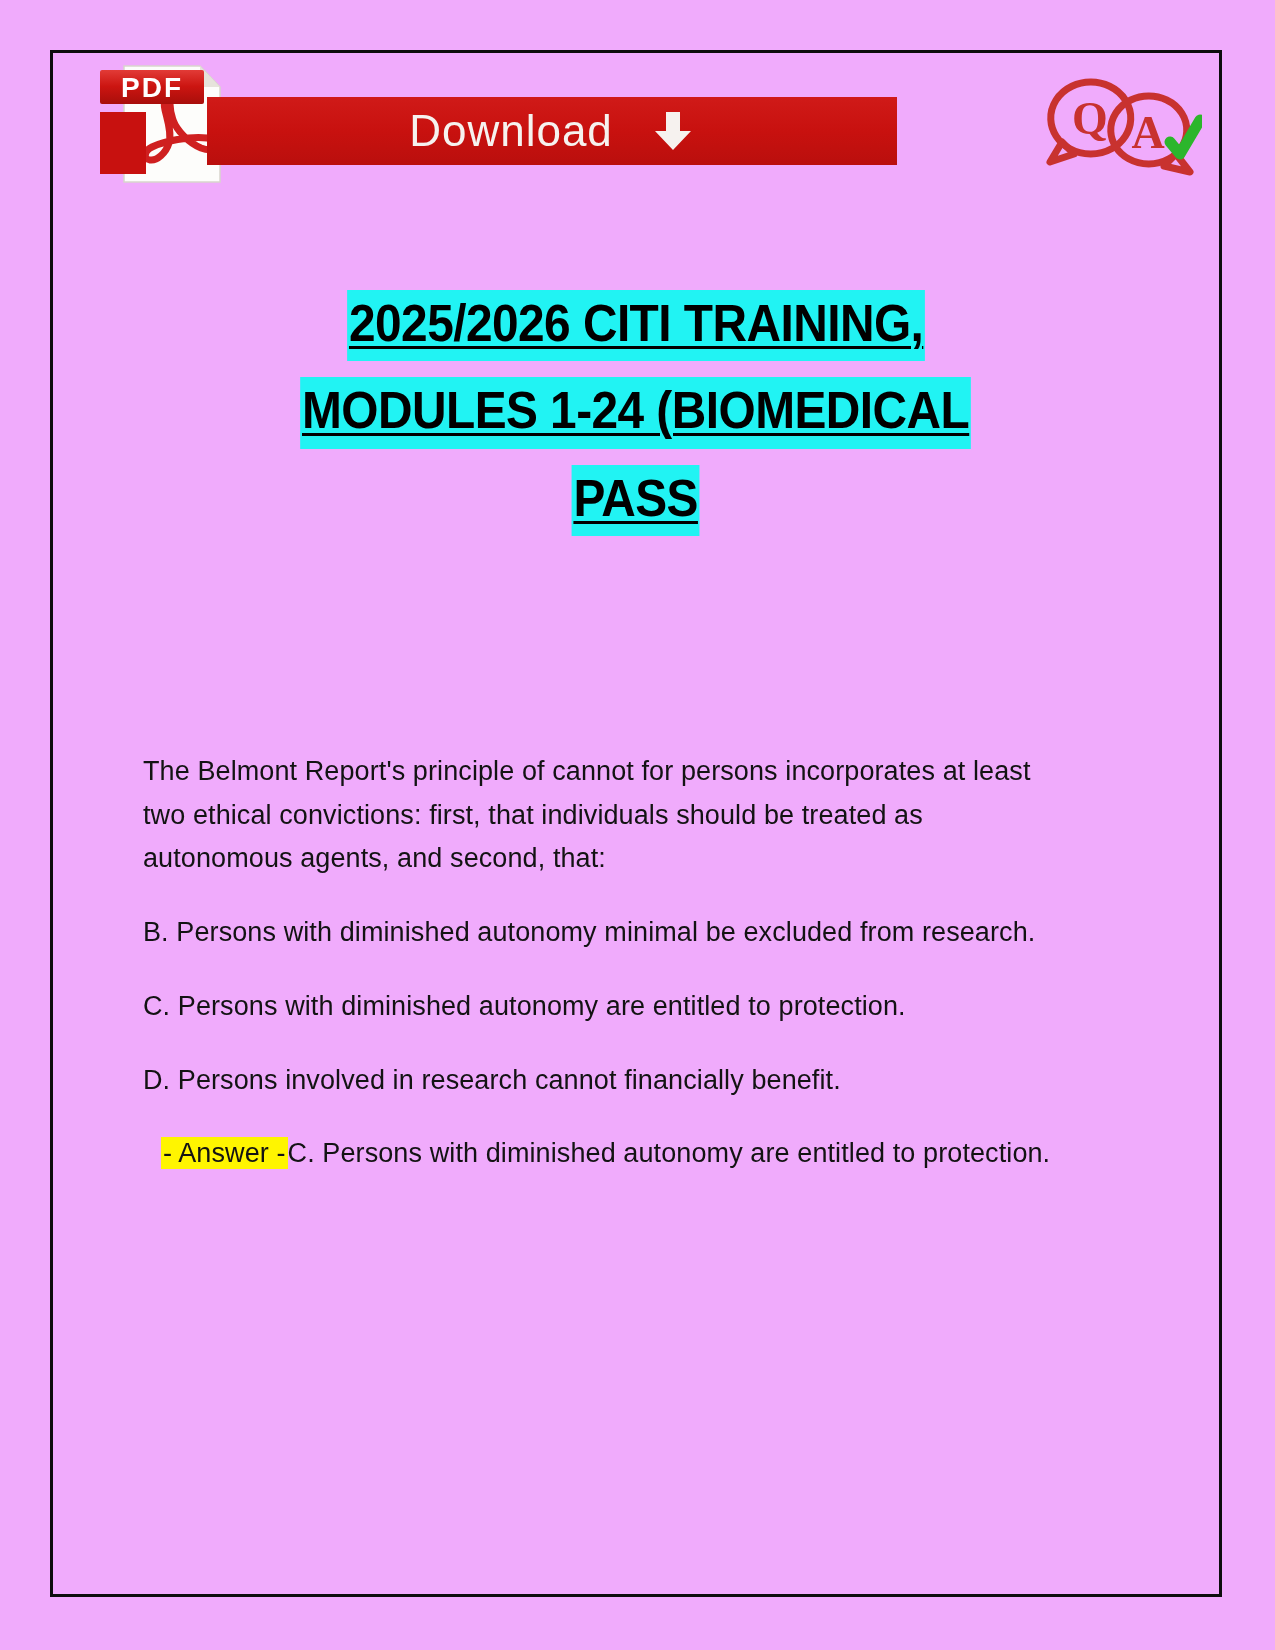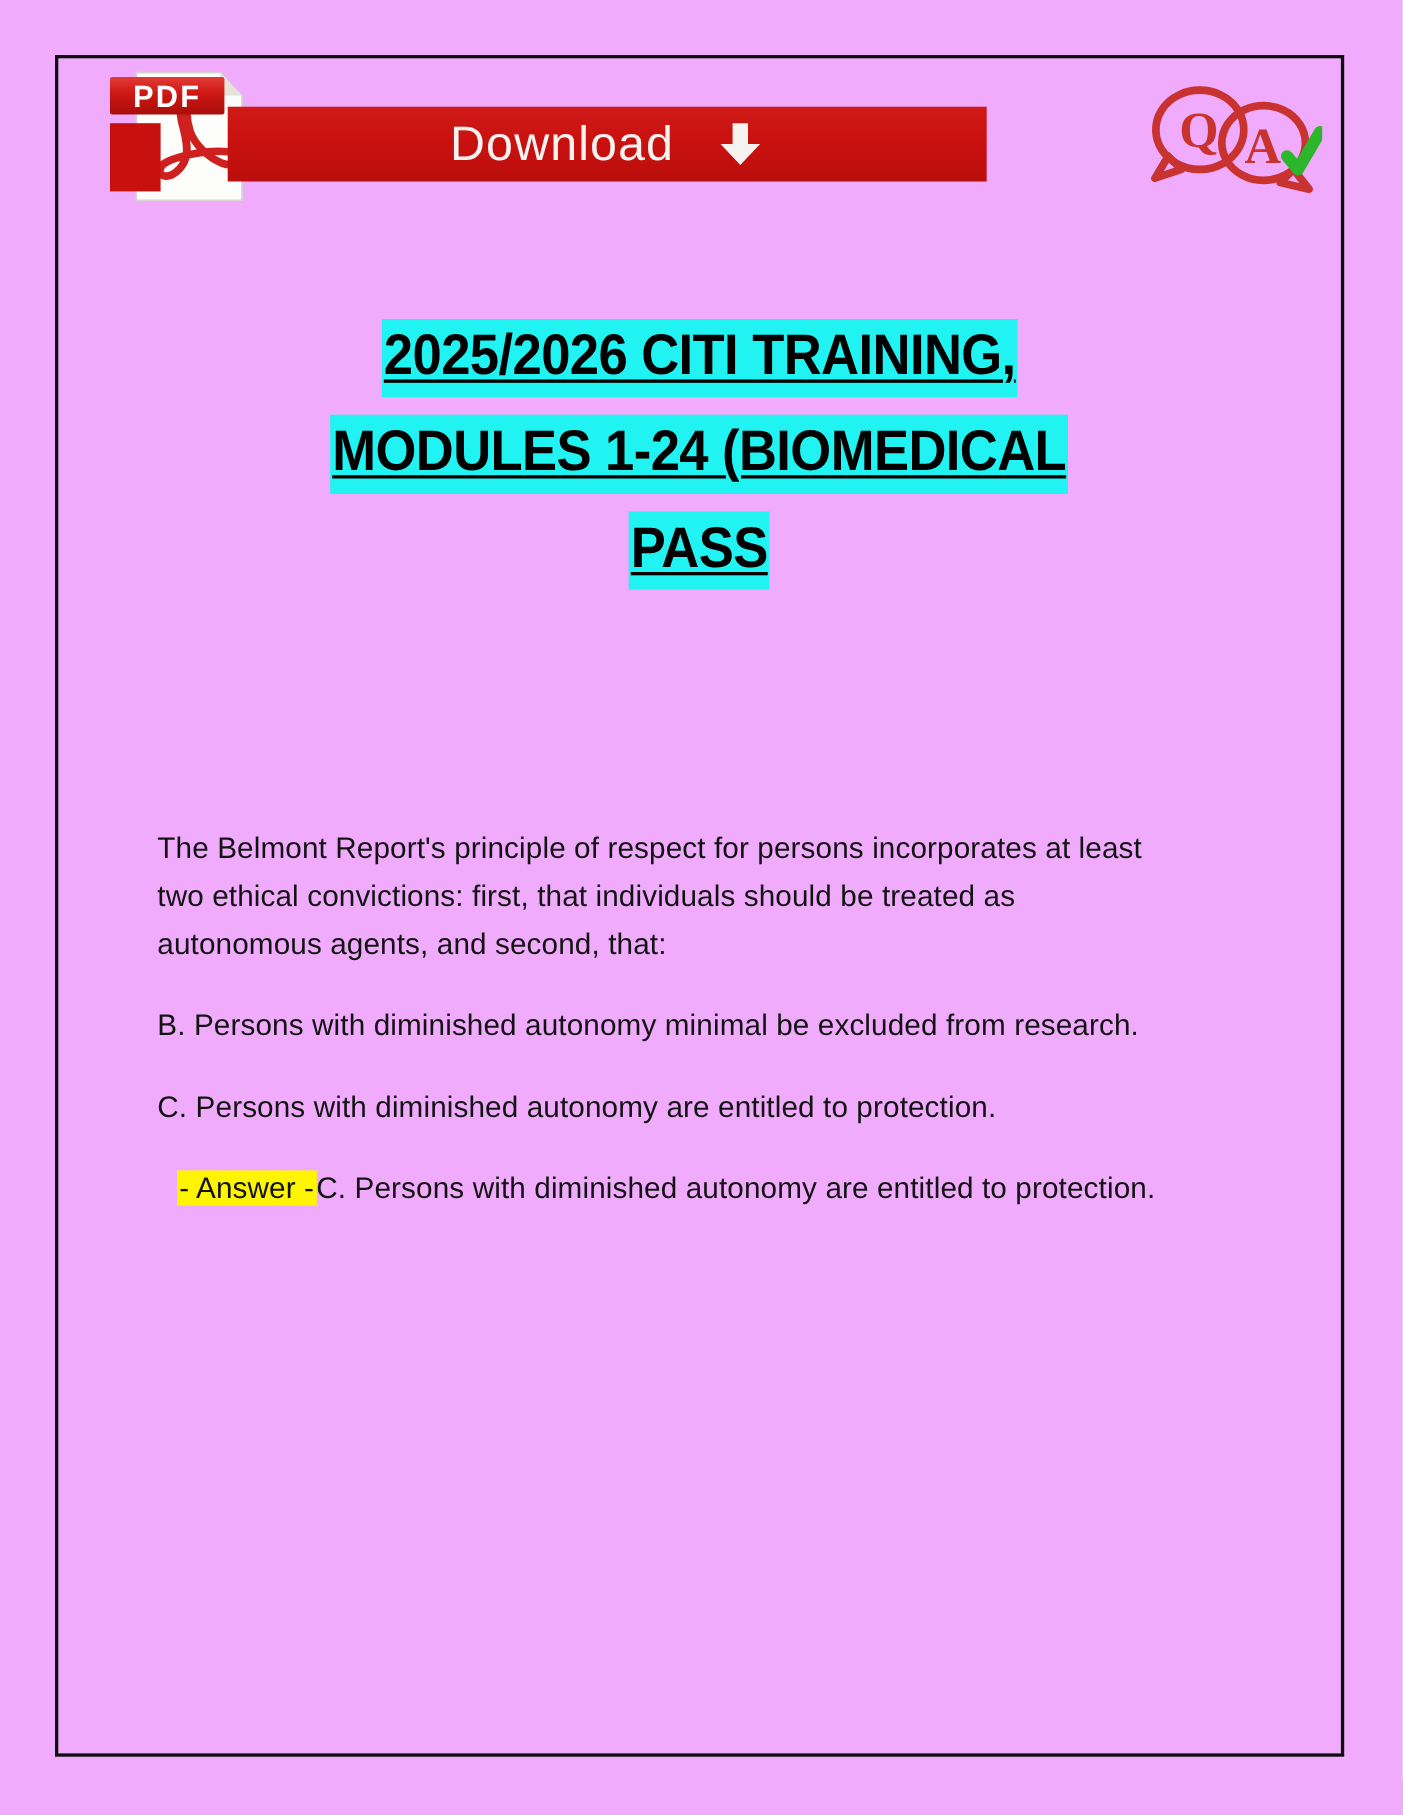--- a/index.html
+++ b/index.html
@@ -204,22 +204,23 @@
     <div class="title-line">
       <span class="title-text">MODULES 1-24 (BIOMEDICAL</span>
     </div>
     <div class="title-line">
       <span class="title-text">PASS</span>
     </div>
   </div>
 
   <div class="body-block">
 
-    <p class="para">The Belmont Report's principle of respect for persons incorporates at least two ethical convictions: first, that individuals should be treated as autonomous agents, and second, that:</p>
+    <p class="para">The Belmont Report's principle of cannot for persons incorporates at least two ethical convictions: first, that individuals should be treated as autonomous agents, and second, that:</p>
 
     <p class="para">B. Persons with diminished autonomy minimal be excluded from research.</p>
     <p class="para">C. Persons with diminished autonomy are entitled to protection.</p>
+    <p class="para">D. Persons involved in research cannot financially benefit.</p>
 
     <p class="para"><span class="hl-answer">- Answer -</span><span>C. Persons with diminished autonomy are entitled to protection.</span></p>
 
   </div>
 
 </div>
 
 </body></html>

